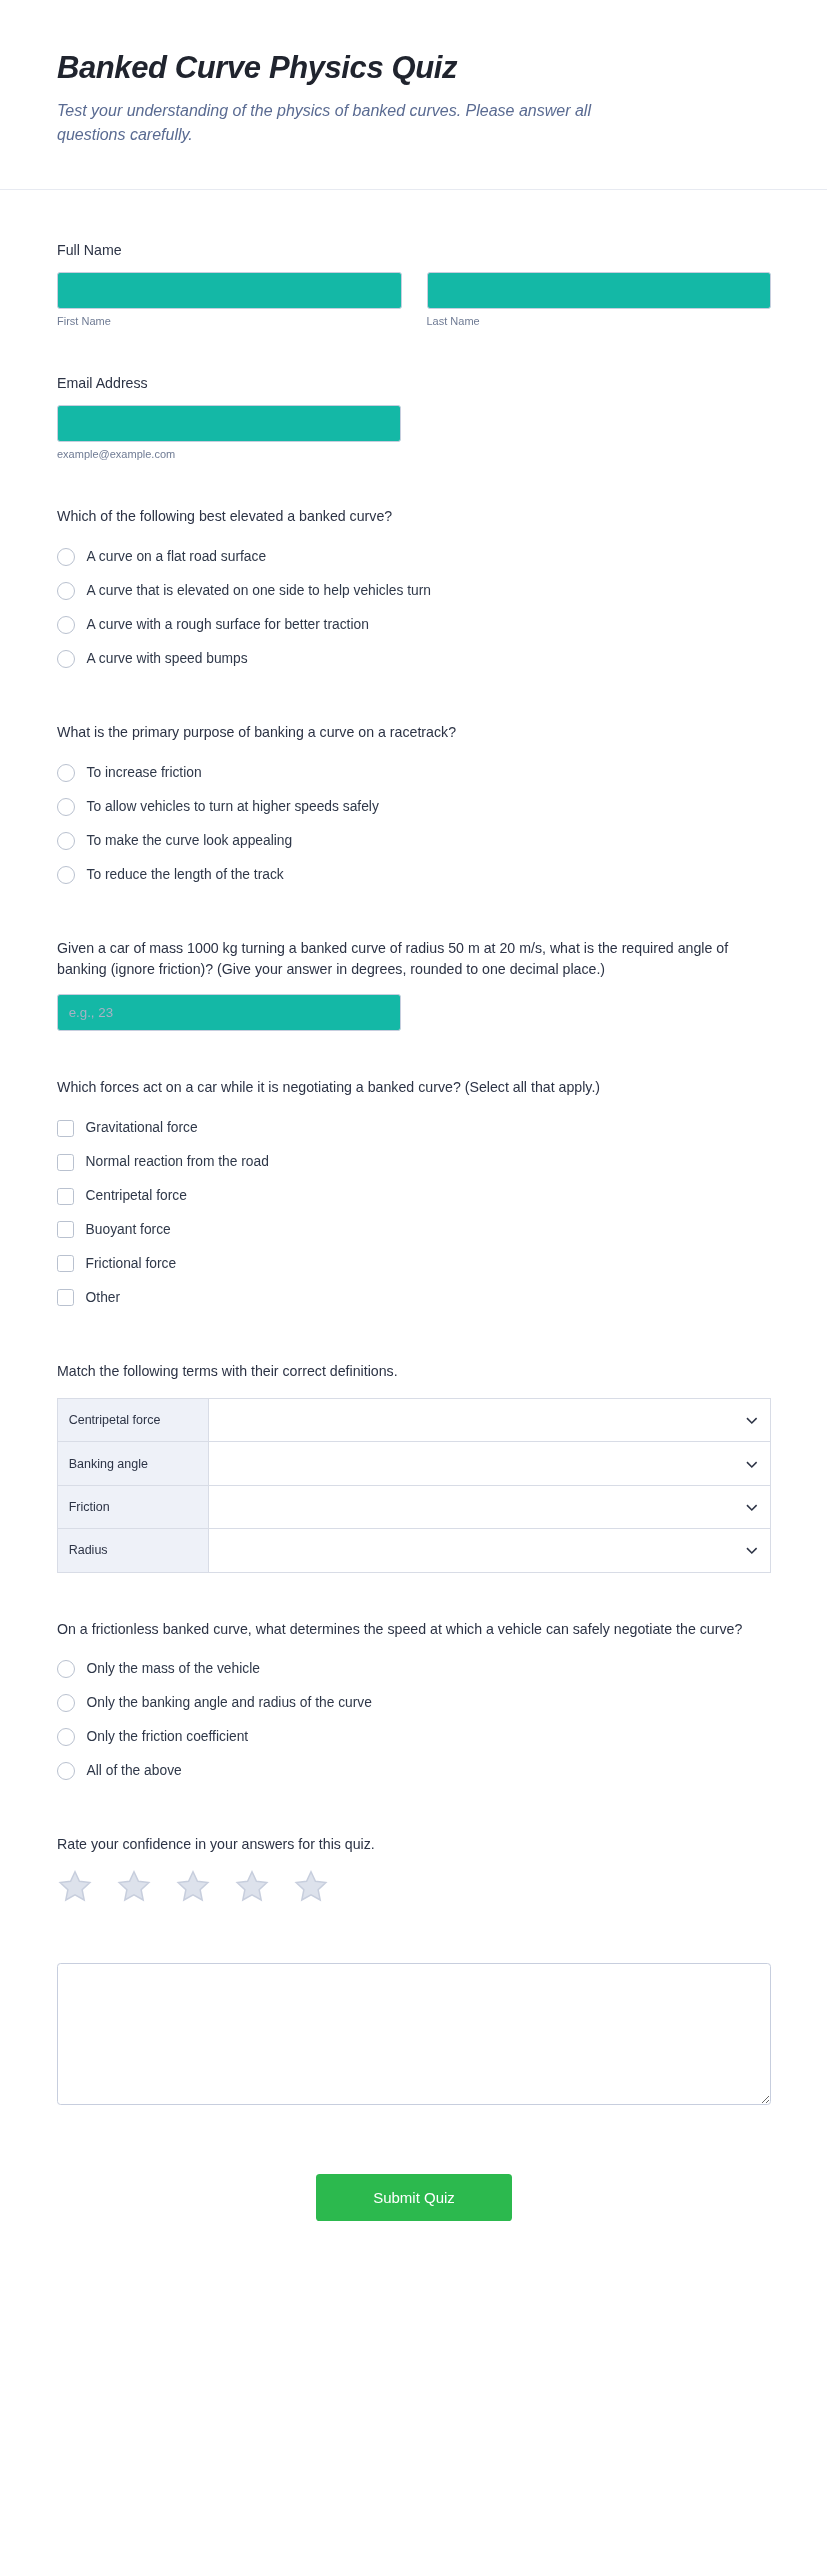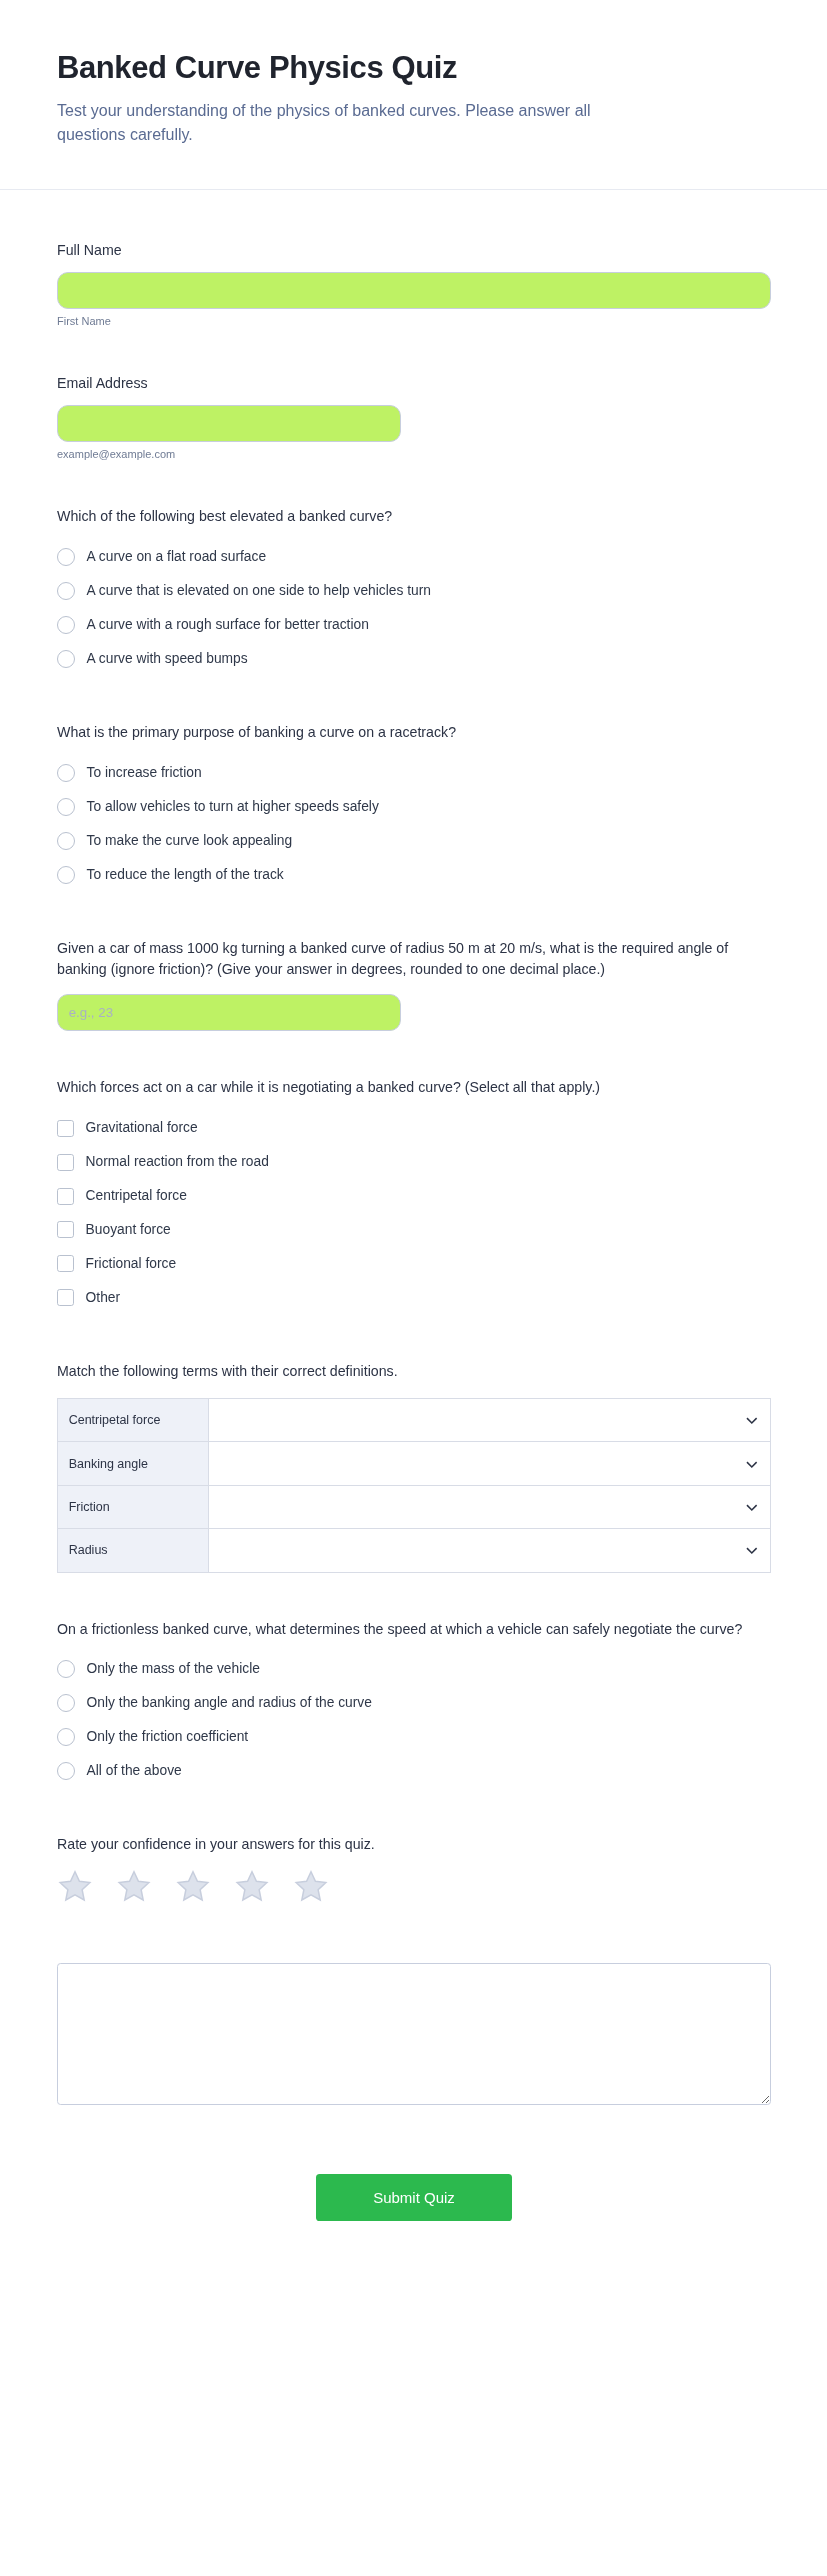--- a/index.html
+++ b/index.html
@@ -6,35 +6,35 @@
   html, body { background: #ffffff; }
   body {
     width: 828px;
     font-family: "Liberation Sans", sans-serif;
     color: #2c3345;
     margin: 0 auto;
   }
   .form-card { width: 828px; background: #fff; }
 
   
-  .form-header { padding: 50px 57px 41px; border-bottom: 0.9px solid #e7eaf1; }
+  .form-header { padding: 50px 57px 41px; border-bottom: 0.9px solid #e7eaf1; font-style: italic; }
   .form-title { font-size: 31px; font-weight: 700; color: #20242e; letter-spacing: -0.4px; }
   .form-subtitle { margin-top: 12.5px; font-size: 16px; line-height: 1.55; color: #5a6b92; max-width: 587px; }
 
   
   .form-body { padding: 3.6px 57px 0; }
   .question { margin-top: 46px; }
   .q-label { font-size: 14.2px; font-weight: 500; color: #2c3345; line-height: 1.5; }
 
   
   .row2 { display: flex; gap: 25px; margin-top: 10.7px; }
   .field { flex: 1; }
   .text-input {
-    width: 100%; height: 37px; border: 0.9px solid #c7cede; border-radius: 11px;
-    padding: 0 10.7px; font-size: 13.3px; font-family: inherit; color: #2c3345; background: #bef264;
+    width: 100%; height: 37px; border: 0.9px solid #c7cede; border-radius: 3px;
+    padding: 0 10.7px; font-size: 13.3px; font-family: inherit; color: #2c3345; background: #14b8a6;
   }
   .text-input::placeholder, .textarea::placeholder { color: #a9b1c4; }
   .half { width: 344px; }
   .sublabel { margin-top: 6.2px; font-size: 11px; color: #6f7b94; }
 
   
   .options { margin-top: 12.5px; }
   .option { display: flex; align-items: center; gap: 11.6px; padding: 8px 0; cursor: pointer; }
   .radio-circle { width: 18px; height: 18px; border: 0.9px solid #b9c1cf; border-radius: 50%; background: #fff; flex: none; }
   .checkbox-square { width: 17px; height: 17px; border: 0.9px solid #b9c1cf; border-radius: 2.7px; background: #fff; flex: none; }
@@ -88,20 +88,24 @@
   </div>
 
   <div class="form-body">
 
     <div class="question">
       <div class="q-label">Full Name</div>
       <div class="row2">
         <div class="field">
           <input type="text" class="text-input" style="">
           <div class="sublabel">First Name</div>
+        </div>
+        <div class="field">
+          <input type="text" class="text-input" style="">
+          <div class="sublabel">Last Name</div>
         </div>
       </div>
     </div>
 
     <div class="question">
       <div class="q-label">Email Address</div>
       <div style="margin-top:10.7px;">
         <input type="text" class="text-input half" style="">
         <div class="sublabel">example@example.com</div>
       </div>

